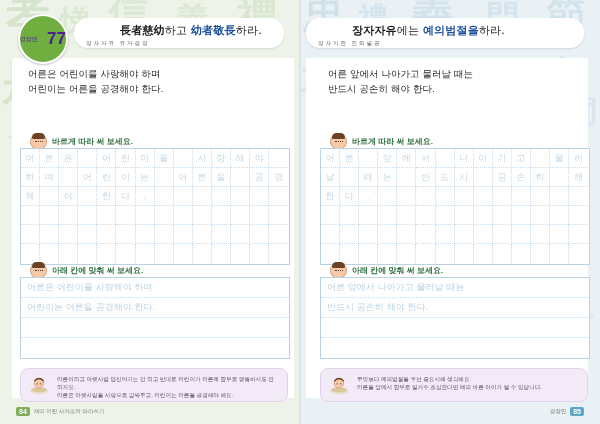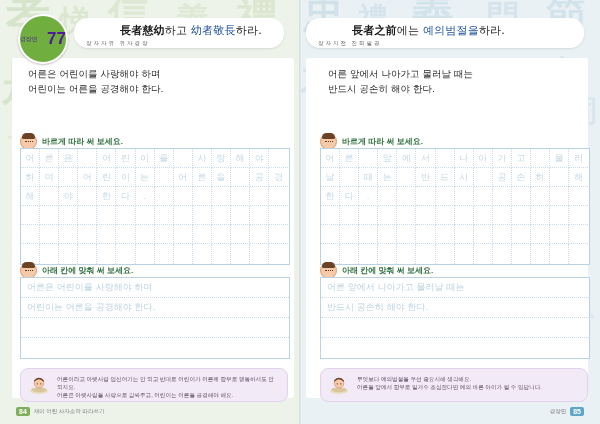--- a/index.html
+++ b/index.html
@@ -74,36 +74,36 @@
     margin-right:16px;
     height:30px;
     box-sizing:border-box;
   }
   .title-main{
     font-family:"DejaVu Serif","Liberation Serif",serif;
     font-size:11px;color:#1a1a1a;white-space:nowrap;
     letter-spacing:.2px;
   }
   .title-main .hanja{font-weight:bold;margin-left:34px;}
-  .title-main .blue{color:#1c4f9c;font-weight:normal;}
+  .title-main .blue{color:#1c4f9c;font-weight:bold;}
   .title-sub{
     font-size:5.5px;color:#666;margin-top:2px;
     letter-spacing:2px;
   }
 
   
   .sentence{
     position:absolute;top:66px;left:28px;right:20px;
     font-size:9.5px;line-height:15px;color:#2b2b2b;
     font-family:"DejaVu Sans",sans-serif;
   }
 
   
   .section-head{
-    position:absolute;left:20px;display:flex;align-items:center;gap:5px;
+    position:absolute;left:30px;display:flex;align-items:center;gap:5px;
   }
   .face{
     width:15px;height:15px;border-radius:50%;
     background:#f6c9a8;border:1px solid #d79b72;
     position:relative;flex:none;
   }
   .face:before{
     content:"";position:absolute;left:1px;right:1px;top:-1px;height:6px;
     background:#6b4226;border-radius:6px 6px 2px 2px;
   }
@@ -380,21 +380,21 @@
       <span class="wm-char" style="left:6px;top:124px;font-size:28px;opacity:.35;">退</span>
       <span class="wm-char" style="left:266px;top:300px;font-size:28px;opacity:.3;">必</span>
       <span class="wm-char" style="left:8px;top:320px;font-size:26px;opacity:.3;">長</span>
       <span class="wm-char" style="left:140px;top:376px;font-size:24px;opacity:.28;">敬</span>
     </div>
 
     <div class="paper"></div>
 
     <div class="header">
       <div class="titlebar">
-        <div class="title-main"><span class="hanja">長者之前</span><span>에는 </span><span class="blue">예의범절을</span><span>하라.</span></div>
+        <div class="title-main"><span class="hanja">장자자유</span><span>에는 </span><span class="blue">예의범절을</span><span>하라.</span></div>
         <div class="title-sub">장자지전     진퇴필공</div>
       </div>
     </div>
 
     <div class="sentence">
       <div>어른 앞에서 나아가고 물러날 때는</div>
       <div>반드시 공손히 해야 한다.</div>
     </div>
 
     <div class="section-head" style="top:133px;">

